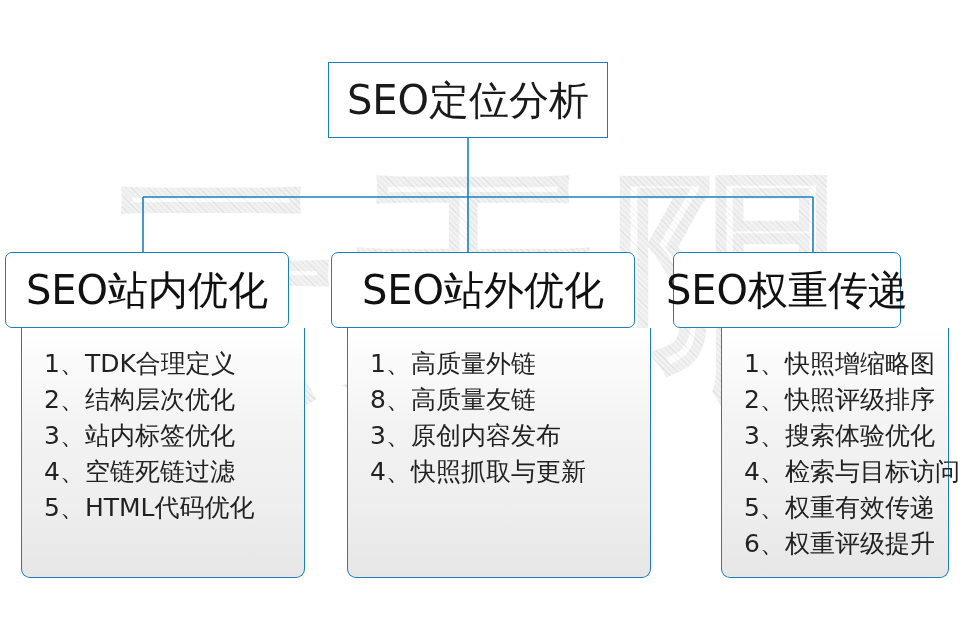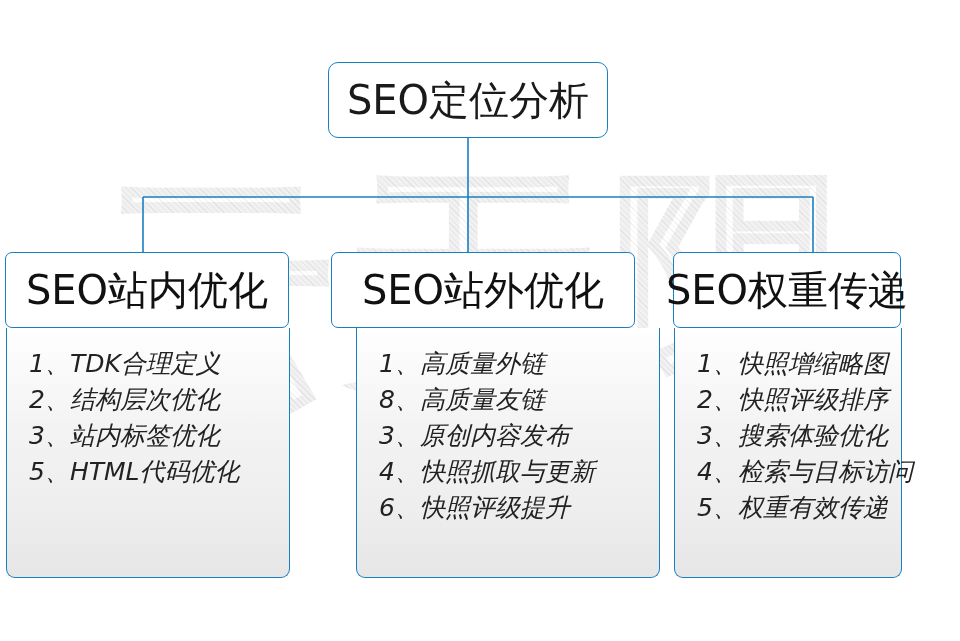--- a/index.html
+++ b/index.html
@@ -65,21 +65,21 @@
     height: 641px;
     z-index: 1;
     pointer-events: none;
   }
 
   
   .node-box {
     position: absolute;
     box-sizing: border-box;
     border: 1.4px solid #1a7fc1;
-    border-radius: 10px;
+    border-radius: 0;
     background: #ffffff;
     z-index: 2;
     display: flex;
     align-items: center;
     justify-content: center;
   }
 
   #root-box {
     left: 328px;
     top: 62px;
@@ -115,36 +115,35 @@
   }
   .col-header .node-title {
     font-size: 40px;
     color: #111111;
     line-height: 1;
     white-space: nowrap;
   }
 
   .col-body {
     position: absolute;
-    left: 1px;
+    left: 16px;
     box-sizing: border-box;
     width: 100%;
     border: 1.4px solid #1a7fc1;
     border-top: none;
     border-radius: 0 0 9px 9px;
     background:
       linear-gradient(to bottom,
         #ffffff 0%,
         #fbfbfb 12%,
         #f3f3f3 40%,
         #eeeeee 72%,
         #e6e6e6 100%);
     z-index: 2;
     padding: 18px 8px 16px 0;
-    font-style: italic;
   }
 
   .item-list {
     list-style: none;
     margin: 0;
     padding: 0;
   }
   .item-list li {
     font-size: 25px;
     color: #222222;
@@ -186,48 +185,49 @@
 
   <div class="column" id="col-0" style="left:5px; top:252px; width:284px; height:326px;">
     <div class="col-header">
       <span class="node-title">SEO站内优化</span>
     </div>
     <div class="col-body" style="top:76px; height:250px;">
       <ul class="item-list">
         <li>1、TDK合理定义</li>
         <li>2、结构层次优化</li>
         <li>3、站内标签优化</li>
+        <li>4、空链死链过滤</li>
         <li>5、HTML代码优化</li>
       </ul>
     </div>
   </div>
 
   <div class="column" id="col-1" style="left:331px; top:252px; width:304px; height:326px;">
     <div class="col-header">
       <span class="node-title">SEO站外优化</span>
     </div>
-    <div class="col-body" style="top:76px; height:250px;margin-left:24px;">
+    <div class="col-body" style="top:76px; height:250px;">
       <ul class="item-list">
         <li>1、高质量外链</li>
         <li>8、高质量友链</li>
         <li>3、原创内容发布</li>
         <li>4、快照抓取与更新</li>
-        <li>6、快照评级提升</li>
       </ul>
     </div>
   </div>
 
   <div class="column" id="col-2" style="left:673px; top:252px; width:228px; height:326px;">
     <div class="col-header">
       <span class="node-title">SEO权重传递</span>
     </div>
-    <div class="col-body" style="top:76px; height:250px;">
+    <div class="col-body" style="top:76px; height:250px;margin-left:32px;">
       <ul class="item-list">
         <li>1、快照增缩略图</li>
         <li>2、快照评级排序</li>
         <li>3、搜索体验优化</li>
         <li>4、检索与目标访问</li>
         <li>5、权重有效传递</li>
+        <li>6、权重评级提升</li>
       </ul>
     </div>
   </div>
 
 </div>
 
 </body></html>

